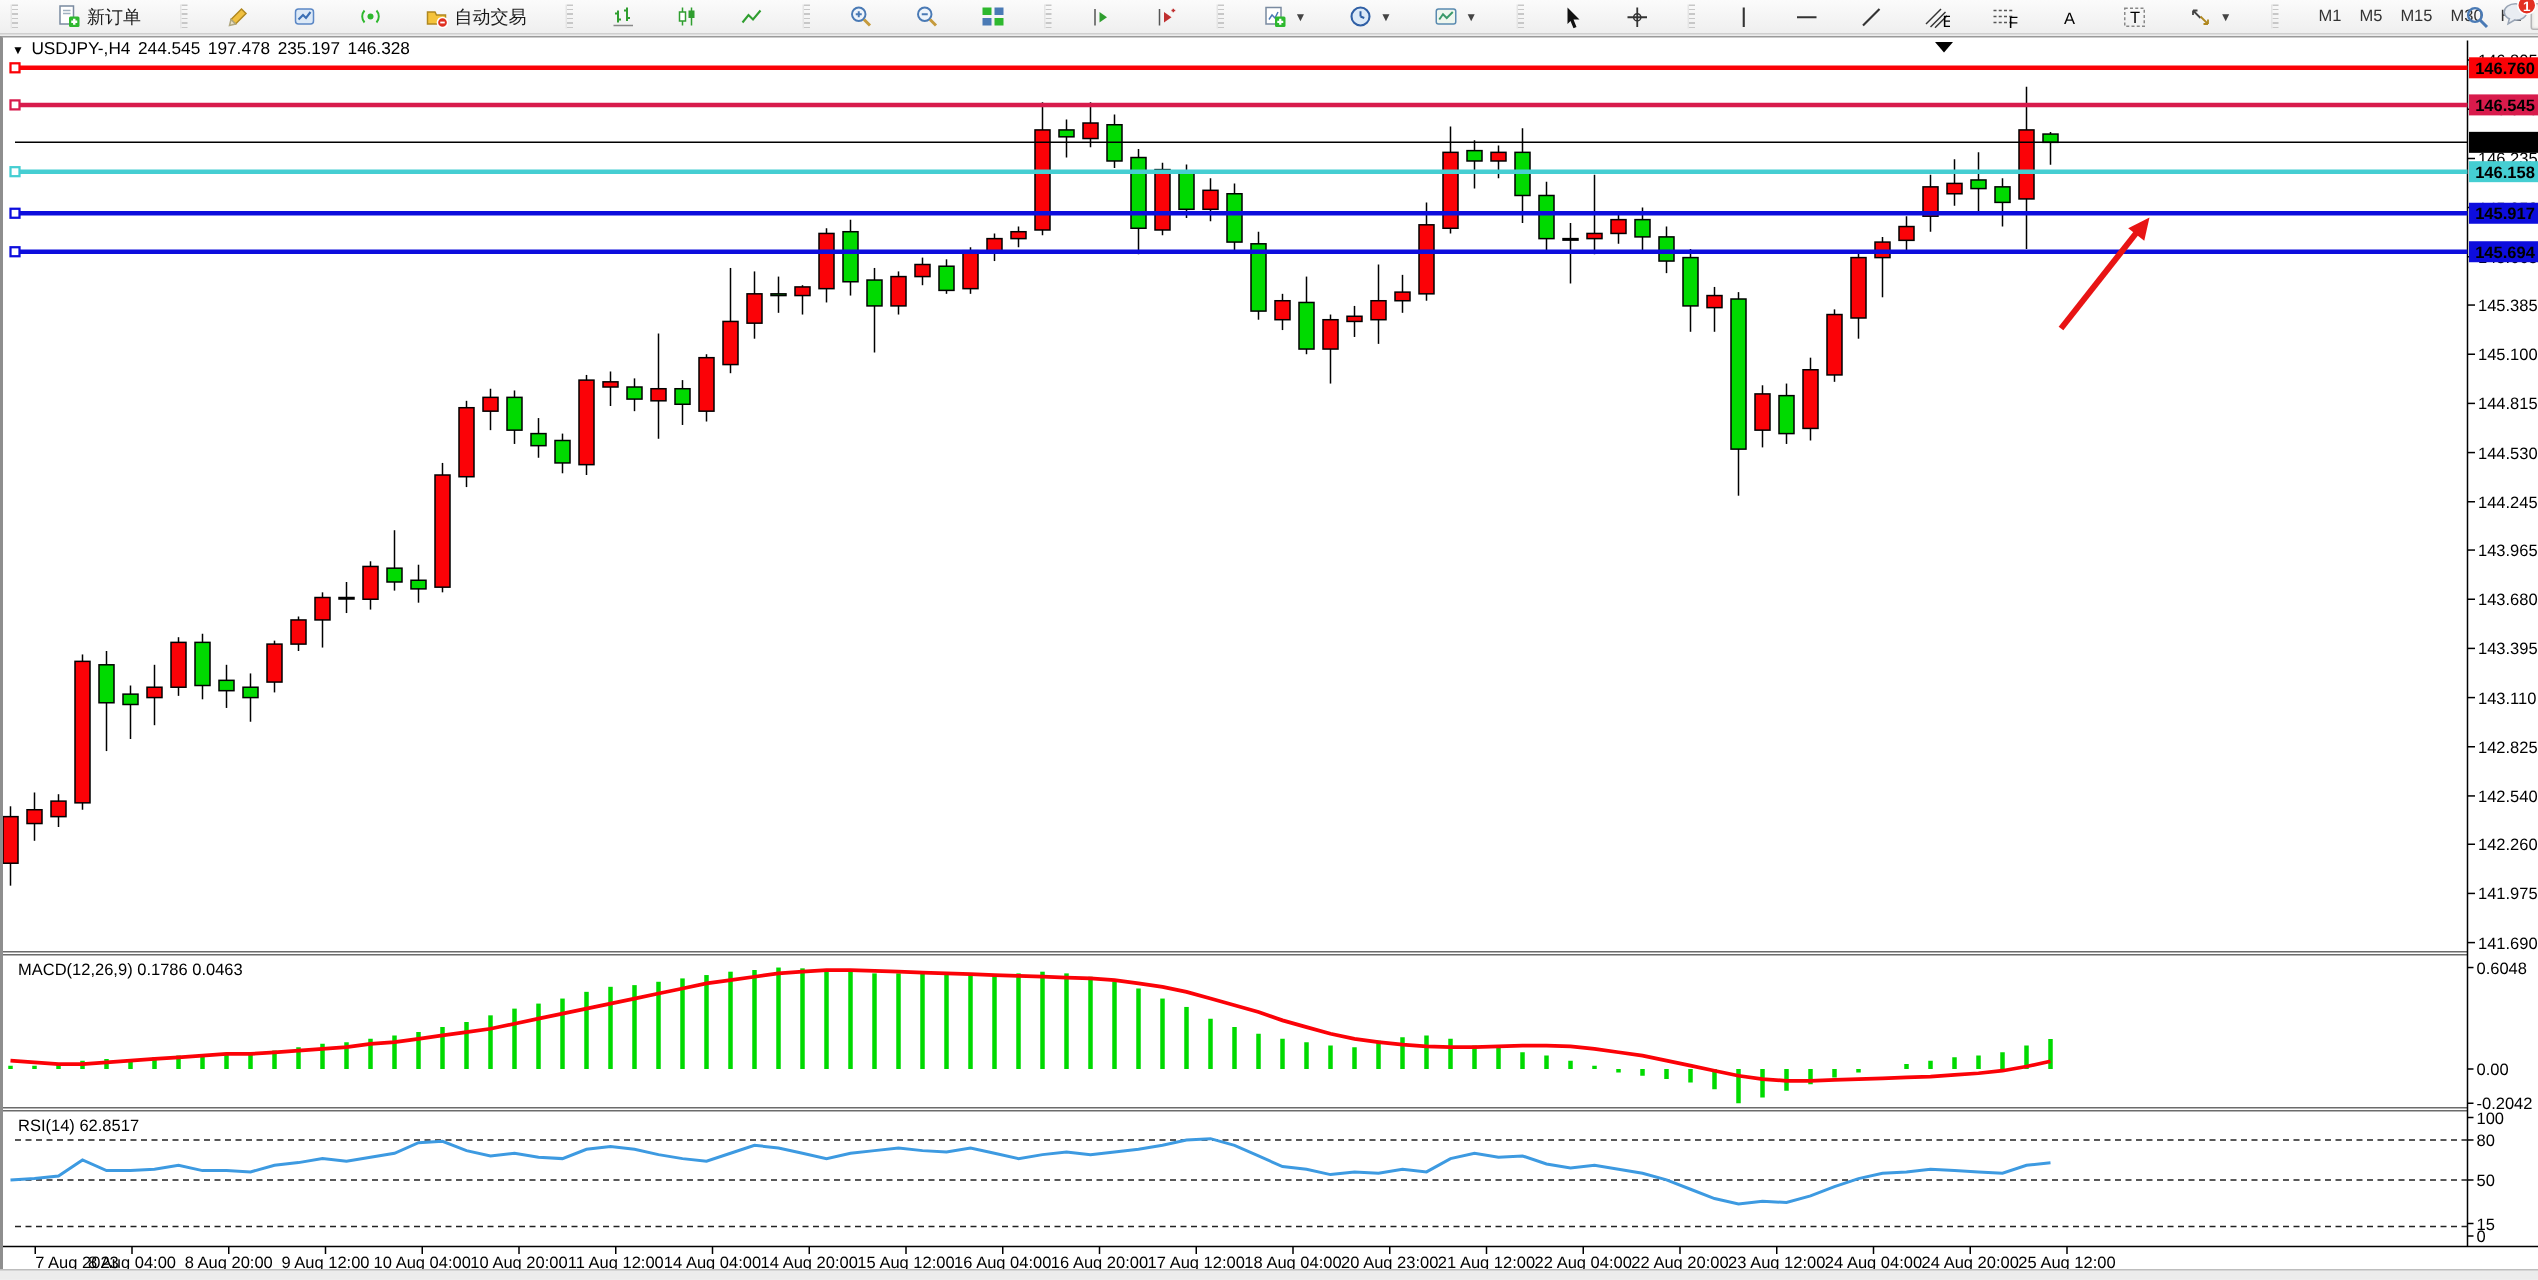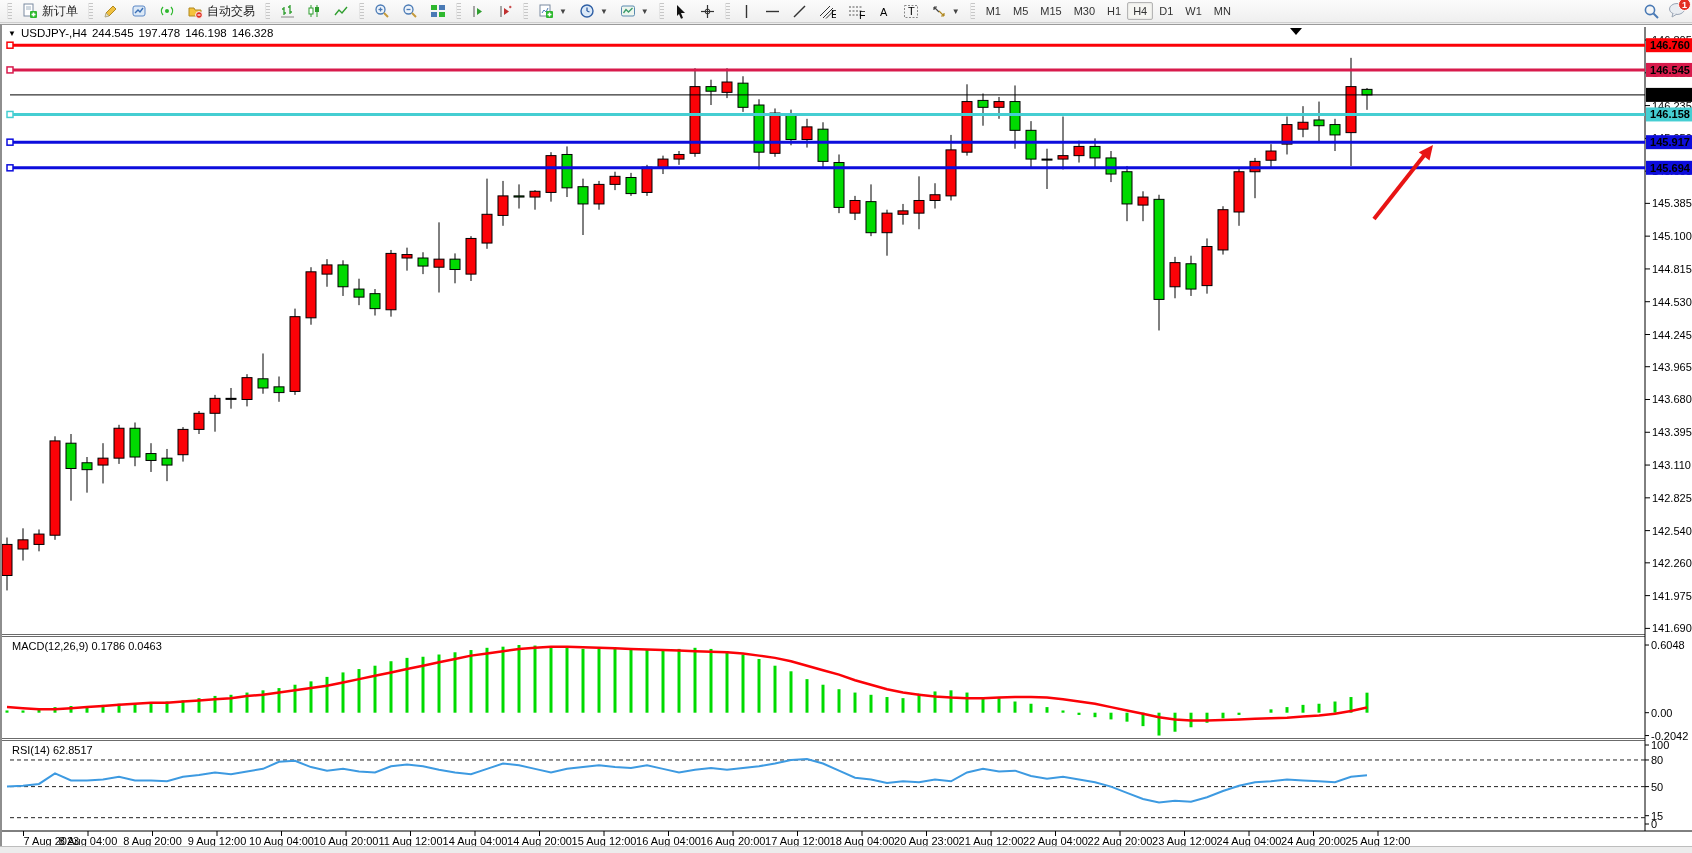--- a/index.html
+++ b/index.html
@@ -1,21 +1,21 @@
 <!DOCTYPE html>
 <html><head>
 <meta charset="utf-8">
 <style>
   * { margin:0; padding:0; box-sizing:border-box; }
   html,body { width:1692px; height:853px; overflow:hidden; background:#ececec;
     font-family:"Liberation Sans","DejaVu Sans",sans-serif; }
   
   #toolbar { position:absolute; left:0; top:0; width:1692px; height:23px;
     background:linear-gradient(#fbfbfb,#efefef); border-bottom:1px solid #cfcfcf;
-    display:flex; align-items:center; padding:0 4px; gap:2px; }
+    display:flex; align-items:center; padding:0 4px; gap:18px; }
   .grip { width:5px; height:16px; margin:0 3px;
     background:repeating-linear-gradient(#c7c7c7 0 1px, transparent 1px 3px);
     border-left:1px solid #e5e5e5; flex:none; }
   .tbtn { display:flex; align-items:center; gap:4px; height:20px; padding:0 4px;
     border:1px solid transparent; border-radius:2px; font-size:12px; color:#1a1a1a;
     white-space:nowrap; cursor:default; flex:none; }
   .tbtn svg { display:block; }
   .tf { font-size:11px; color:#333; padding:2px 5px; border:1px solid transparent; flex:none; }
   .tf.active { background:#f6f6f2; border:1px solid #b5b5b5; border-radius:2px; box-shadow:inset 0 0 2px #ccc; }
   .caret { font-size:8px; color:#444; margin-left:1px; }
@@ -251,21 +251,21 @@
     </div>
   </div>
 </div>
 
 <div id="chart-window">
   <div id="chart-title">
     <span class="tri">▼</span>
     <span>USDJPY-,H4</span>
     <span>244.545</span>
     <span>197.478</span>
-    <span>146.198</span>
+    <span>235.197</span>
     <span>146.328</span>
   </div>
   <svg id="chart-svg" width="1692" height="822">
       <line x1="0" y1="609.5" x2="1643" y2="609.5" stroke="#6b6b6b" stroke-width="1"></line>
       <line x1="0" y1="611.5" x2="1643" y2="611.5" stroke="#6b6b6b" stroke-width="1"></line>
       <line x1="0" y1="713.5" x2="1643" y2="713.5" stroke="#6b6b6b" stroke-width="1"></line>
       <line x1="0" y1="715.5" x2="1643" y2="715.5" stroke="#6b6b6b" stroke-width="1"></line>
       <line x1="1643" y1="2" x2="1643" y2="806" stroke="#000" stroke-width="1"></line>
       <line x1="0" y1="806" x2="1692" y2="806" stroke="#000" stroke-width="1"></line>
       <line x1="1643" y1="15.026011560693252" x2="1648" y2="15.026011560693252" stroke="#000"></line>

